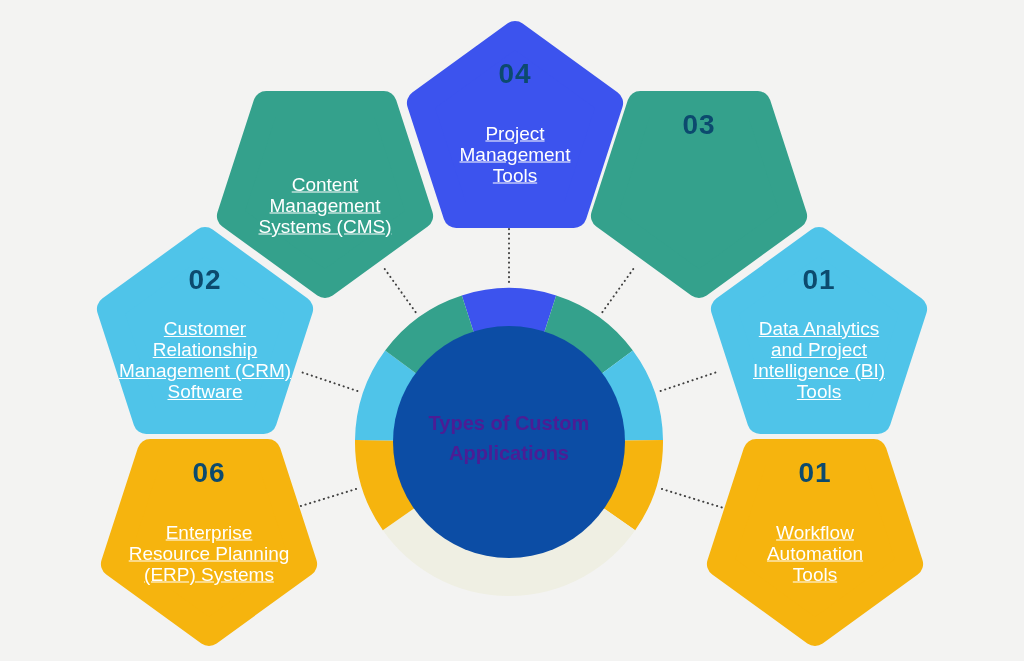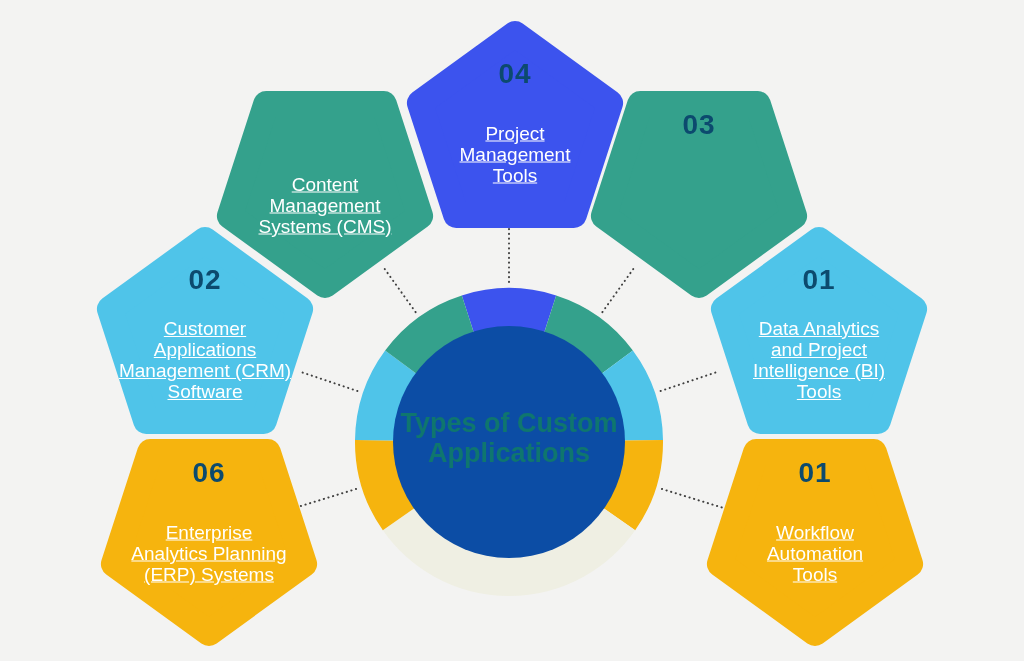--- a/index.html
+++ b/index.html
@@ -41,21 +41,21 @@
     transform:translateY(-50%);
     text-align:center;
     color:#FFFFFF; font-size:19px; font-weight:400; line-height:21px;
     white-space:pre-line;
     text-decoration:underline;
   }
 
   .center-title {
     position:absolute; left:349px; top:408px; width:320px;
     text-align:center;
-    color:#0f766e; font-size:27px; font-weight:700; line-height:30px;
+    color:#4c1d95; font-size:20px; font-weight:700; line-height:30px;
     white-space:pre-line;
   }
 </style>
 </head>
 <body>
 
 <div class="canvas">
 
   <svg class="hub-svg" width="1024" height="661" viewBox="0 0 1024 661">
 
@@ -85,31 +85,31 @@
 
   <div class="center-title">Types of Custom
 Applications</div>
 
   <div class="pent p1 c-yellow">
     <svg width="240" height="240" viewBox="-120 -120 120 120">
       <polygon class="shape" points="0,100 95.1,30.9 58.8,-80.9 -58.8,-80.9 -95.1,30.9" transform="translate(-60,-60) scale(0.5)"></polygon>
     </svg>
     <div class="num">06</div>
     <div class="label">Enterprise
-Analytics Planning
+Resource Planning
 (ERP) Systems</div>
   </div>
 
   <div class="pent p2 c-cyan">
     <svg width="240" height="240" viewBox="-120 -120 120 120">
       <polygon class="shape" points="0,-100 95.1,-30.9 58.8,80.9 -58.8,80.9 -95.1,-30.9" transform="translate(-60,-60) scale(0.5)"></polygon>
     </svg>
     <div class="num">02</div>
     <div class="label">Customer
-Applications
+Relationship
 Management (CRM)
 Software</div>
   </div>
 
   <div class="pent p3 c-teal">
     <svg width="240" height="240" viewBox="-120 -120 120 120">
       <polygon class="shape" points="0,100 95.1,30.9 58.8,-80.9 -58.8,-80.9 -95.1,30.9" transform="translate(-60,-60) scale(0.5)"></polygon>
     </svg>
     <div class="label">Content
 Management

